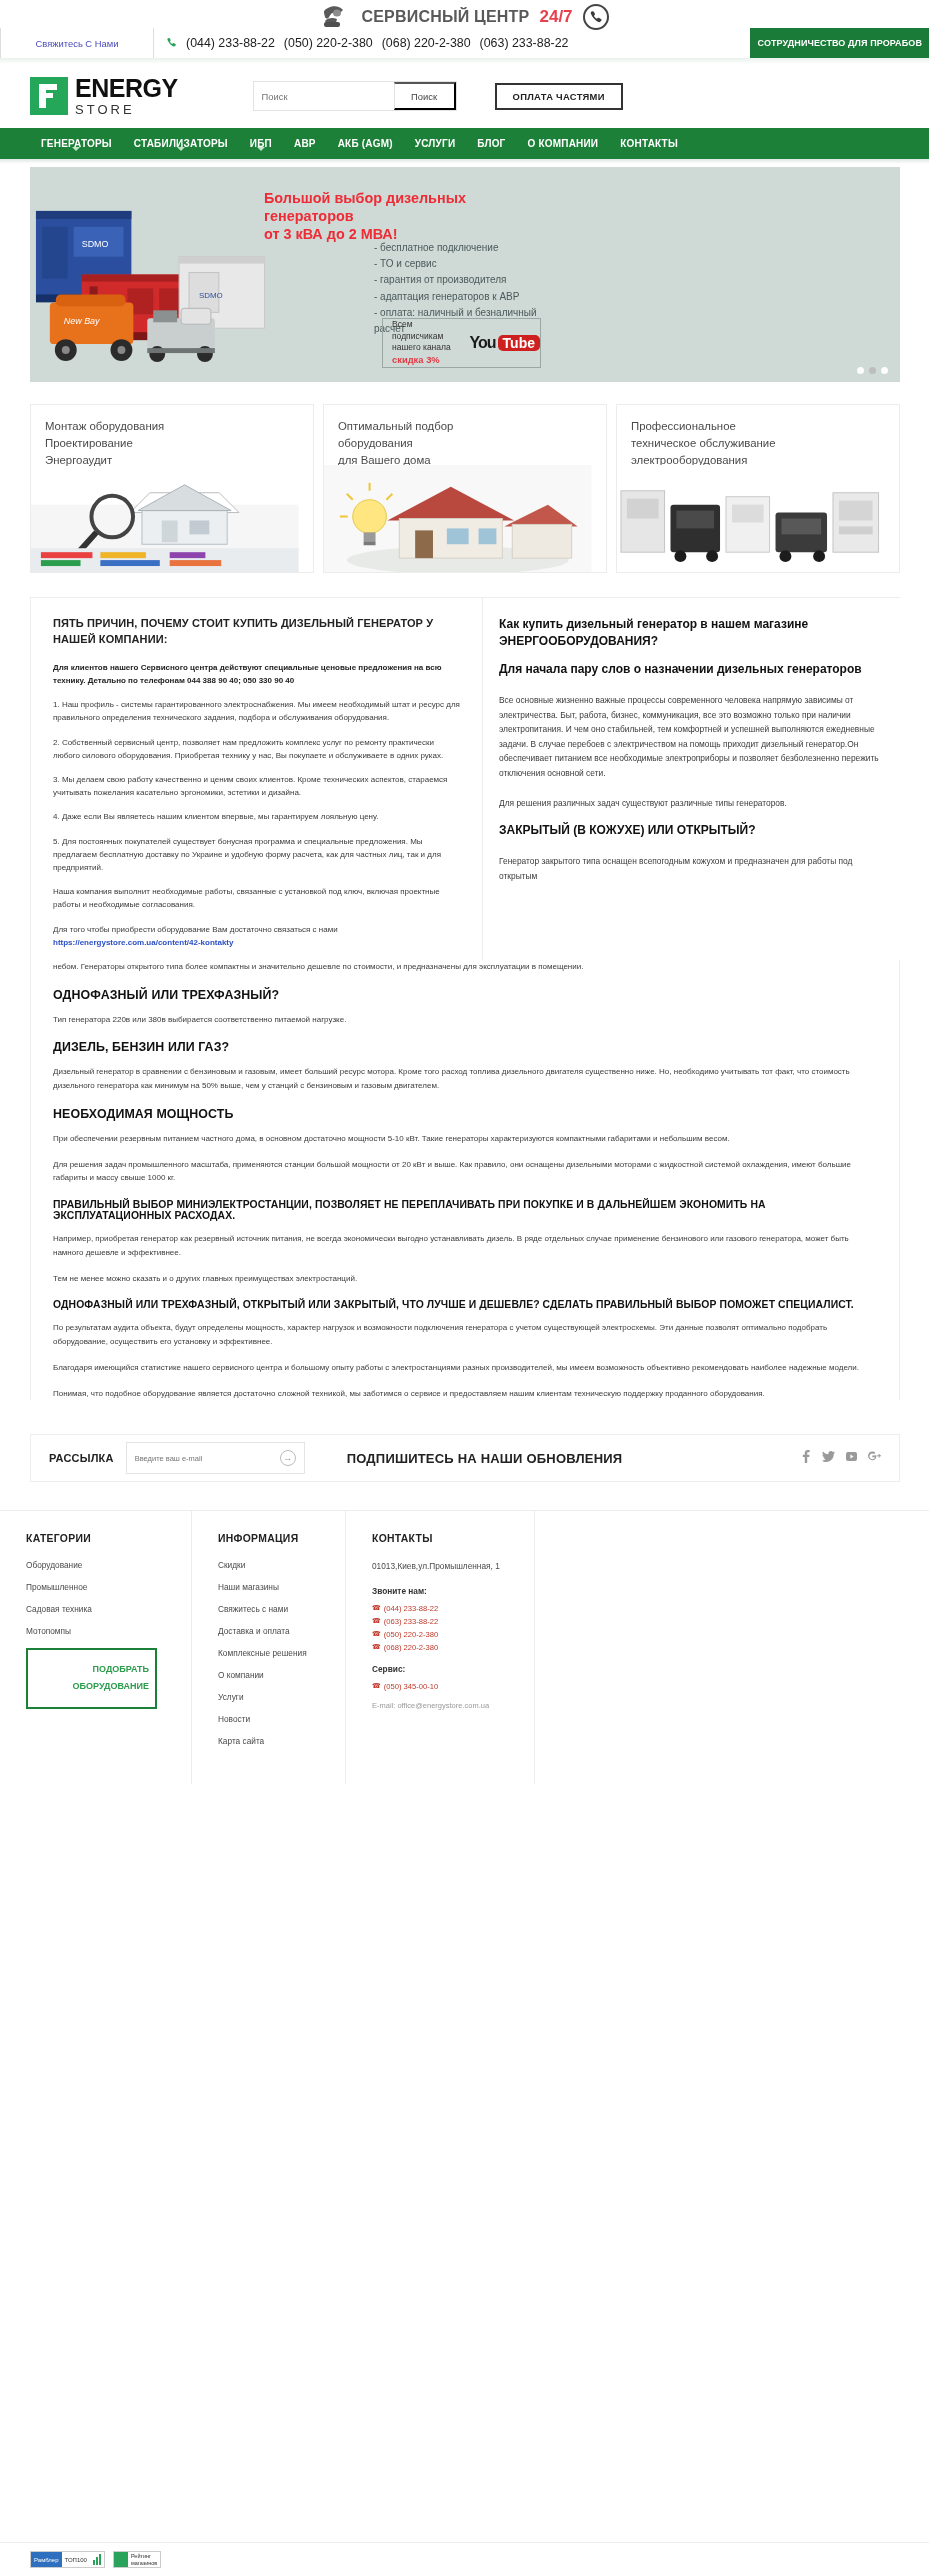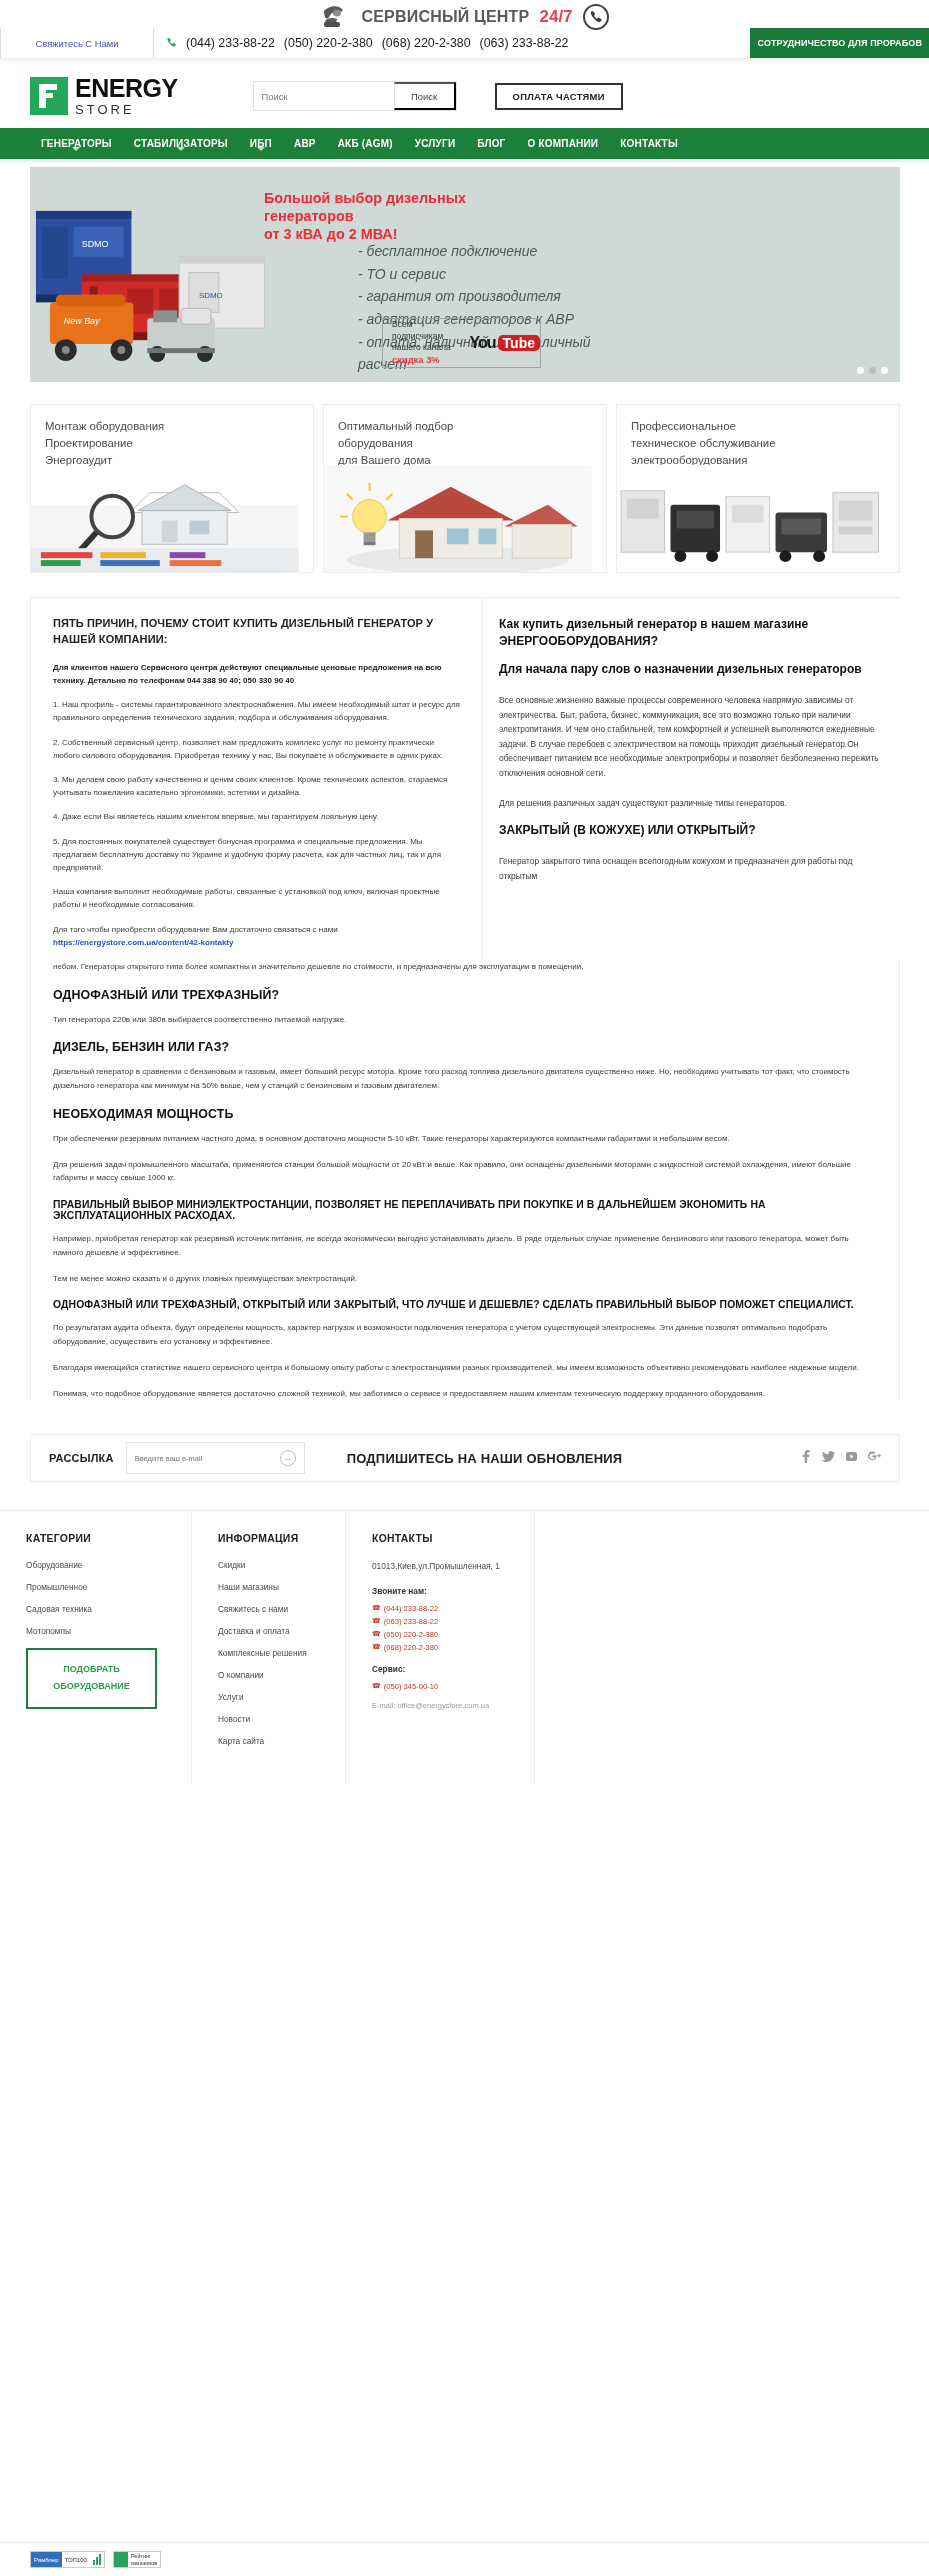--- a/index.html
+++ b/index.html
@@ -79,22 +79,22 @@
     border-top:4px solid #bfe6c9; }
   .nav-shadow { height:5px; background:linear-gradient(180deg,#dfe9e2,#fff); }
 
   
   .hero { position:relative; margin:3px 30px 0 30px; height:215px;
     background:#cfd9d6; overflow:hidden; }
   .hero-gen { position:absolute; left:0; bottom:0; width:328px; height:199px; }
   .hero-title { position:absolute; left:234px; top:22px; width:288px;
     color:#ef2b36; font-size:14.4px; font-weight:600; line-height:1.25;
     font-family:"Liberation Sans", sans-serif; }
-  .hero-bullets { position:absolute; left:328px; top:73px; color:#4a5a5a;
-    font-size:14px; line-height:1.62;font-style:italic; }
+  .hero-bullets { position:absolute; left:344px; top:73px; color:#4a5a5a;
+    font-size:10px; line-height:1.62; }
   .yt-box { position:absolute; left:328px; bottom:14px; width:159px; height:50px;
     border:1px solid #9aa8a5; display:flex; align-items:center; padding-left:9px;margin-left:24px; }
   .yt-txt { font-size:8.5px; color:#333; line-height:1.35; }
   .yt-txt .disc { color:#e23b45; font-weight:bold; font-size:9.4px; }
   .yt-logo { margin-left:6px; display:flex; align-items:center; }
   .yt-you { font-size:16px; font-weight:bold; color:#1a1a1a; letter-spacing:-1px; }
   .yt-tube { background:#cd201f; color:#fff; font-size:14px; font-weight:bold;
     border-radius:5px; padding:0 5px; margin-left:2px; }
   .hero-dots { position:absolute; right:12px; bottom:8px; display:flex; gap:5px; }
   .hero-dots i { width:7px; height:7px; border-radius:50%; background:#fff;
@@ -151,21 +151,21 @@
     padding:0; }
   .f-col { padding:22px 18px 26px 26px; border-right:1px solid #ededed; }
   .f-col.c1 { width:192px; }
   .f-col.c2 { width:154px; }
   .f-col.c3 { width:189px; }
   .f-col.c4 { flex:1; border-right:none; }
   .f-h { font-size:10.4px; font-weight:bold; color:#222; letter-spacing:0.3px;
     margin-bottom:16px; }
   .f-li { font-size:8.3px; color:#4a4a4a; margin-bottom:12px; cursor:pointer; }
   .pick-btn { margin-top:8px; border:2px solid #1c8038; color:#2a9c4c;
-    font-size:9px; font-weight:bold; text-align:center; padding:11px 6px;
+    font-size:9px; font-weight:bold; text-align:right; padding:11px 6px;
     line-height:1.9; width:131px; cursor:pointer; }
   .f-addr { font-size:8.3px; color:#4a4a4a; line-height:1.5; margin-bottom:13px; }
   .f-sub { font-size:8.3px; font-weight:bold; color:#333; margin-bottom:8px; }
   .f-ph { font-size:7.6px; color:#c0392b; margin-bottom:4px; display:flex;
     align-items:center; gap:3px; }
   .f-ph .ic { color:#c0392b; font-size:7px; }
   .f-mail { font-size:7.5px; color:#9a9a9a; margin-top:10px; }
 
   .botbar { position:absolute; left:0; bottom:0; width:930px; height:34px;
     border-top:1px solid #ededed; display:flex; align-items:center; gap:8px;

